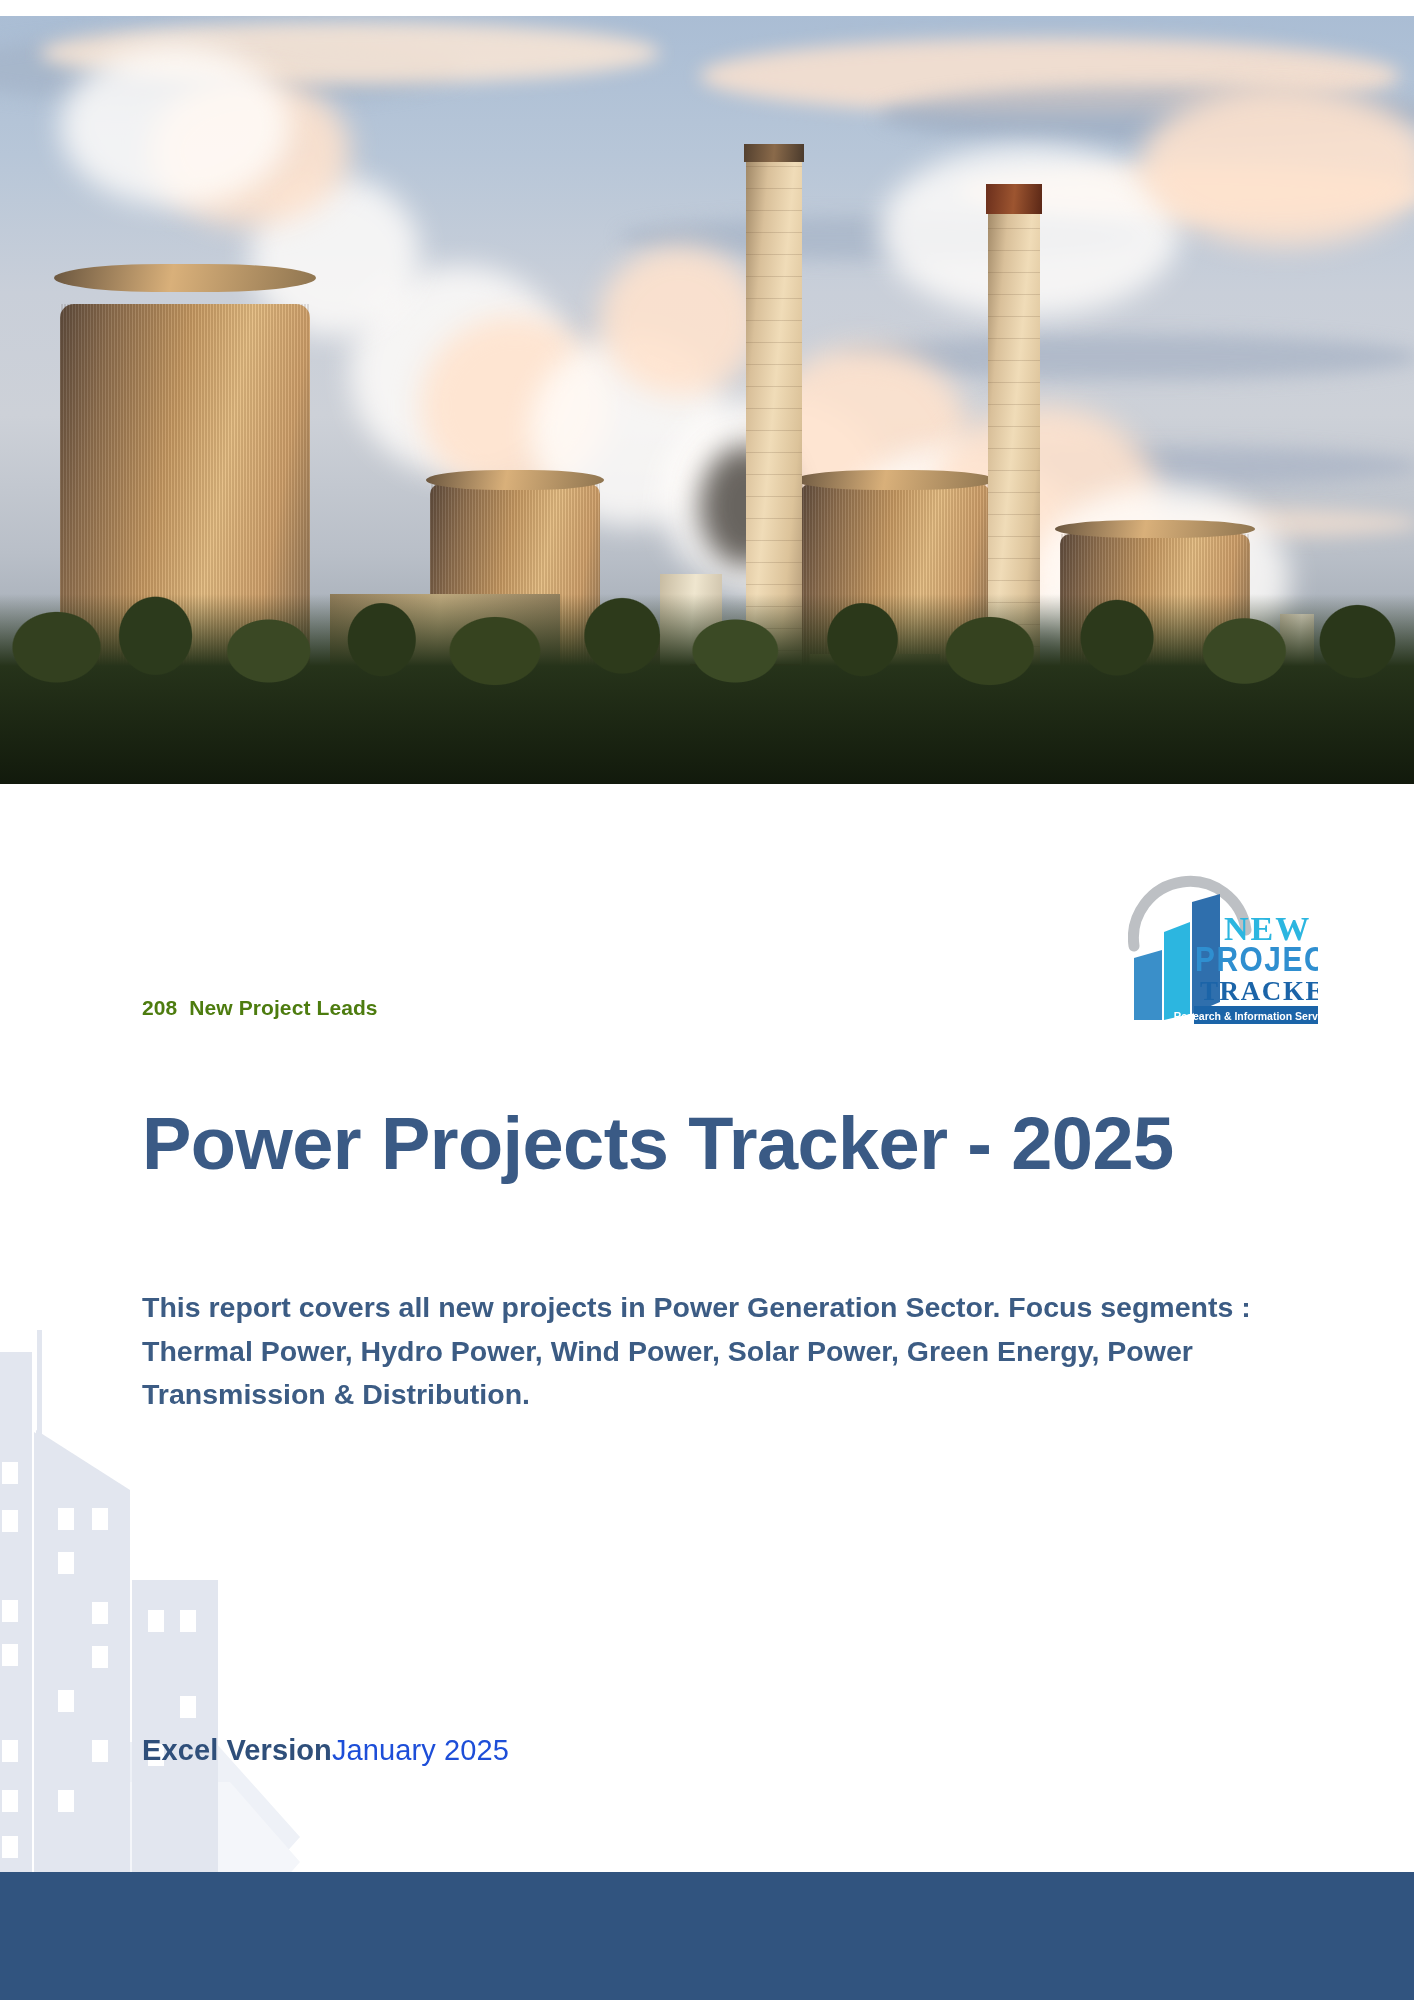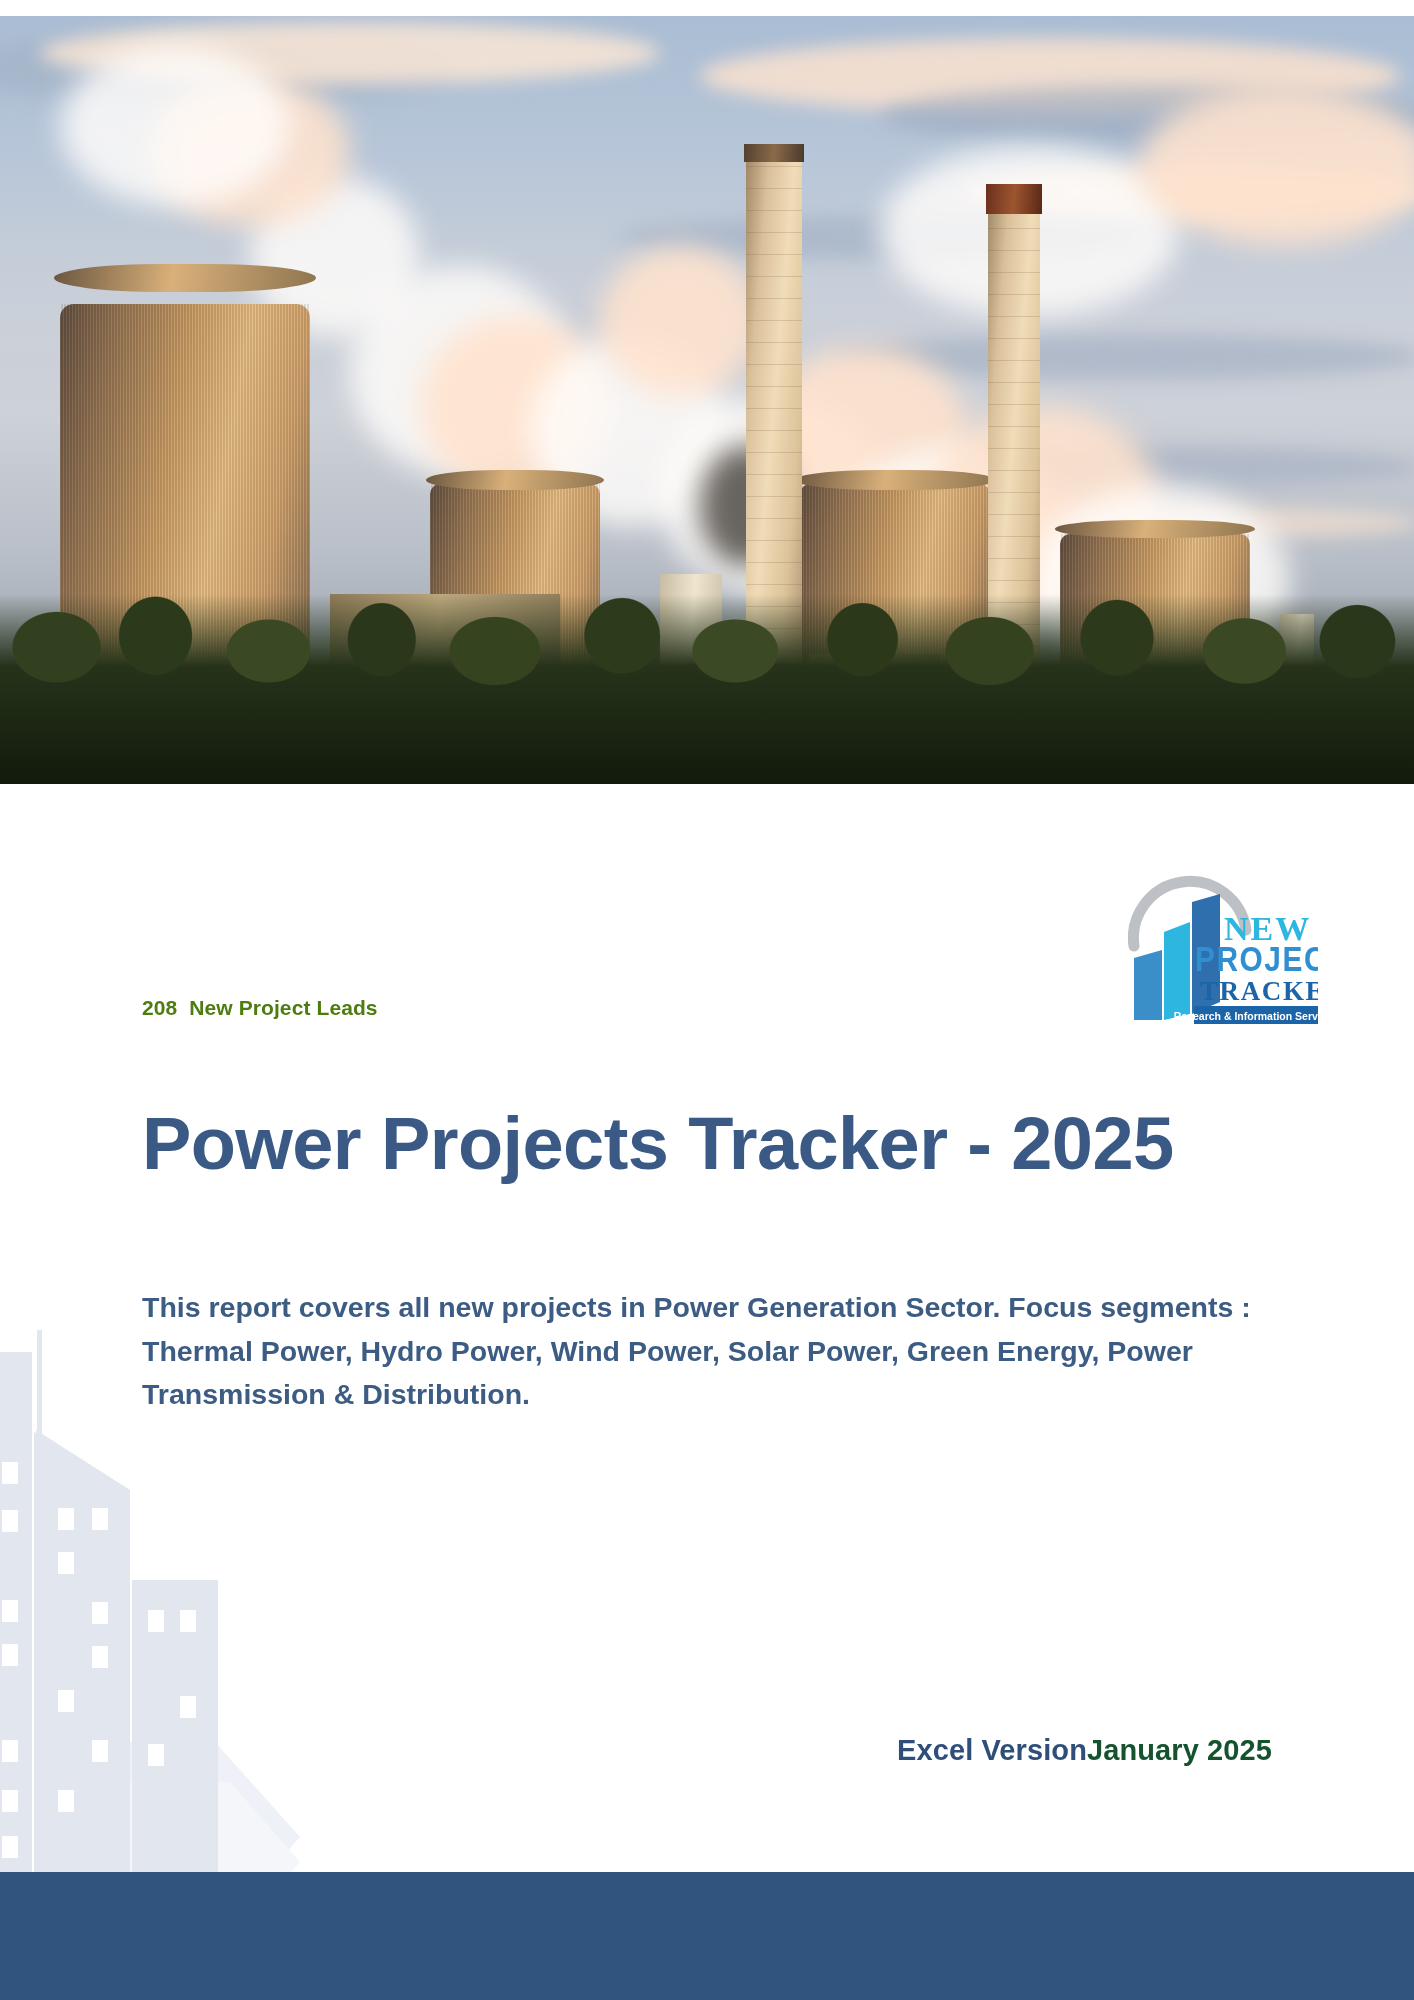--- a/index.html
+++ b/index.html
@@ -179,32 +179,32 @@
     max-width: 1110px;
   }
 
   .footer-row {
     position: absolute;
     left: 142px;
     top: 1718px;
     width: 1130px;
     display: flex;
     align-items: baseline;
-    justify-content: flex-end;
+    justify-content: flex-start;
   }
   .excel-version {
     font-size: 29px;
     font-weight: 700;
     color: #2f4f7a;
     letter-spacing: 0.1px;
   }
   .report-date {
     font-size: 29px;
-    font-weight: 700;
-    color: #14532d;
+    font-weight: 400;
+    color: #1d4ed8;
     letter-spacing: 0.1px;
   }
 
   
   .bottom-bar {
     position: absolute;
     left: 0;
     bottom: 0;
     width: 1414px;
     height: 144px;

